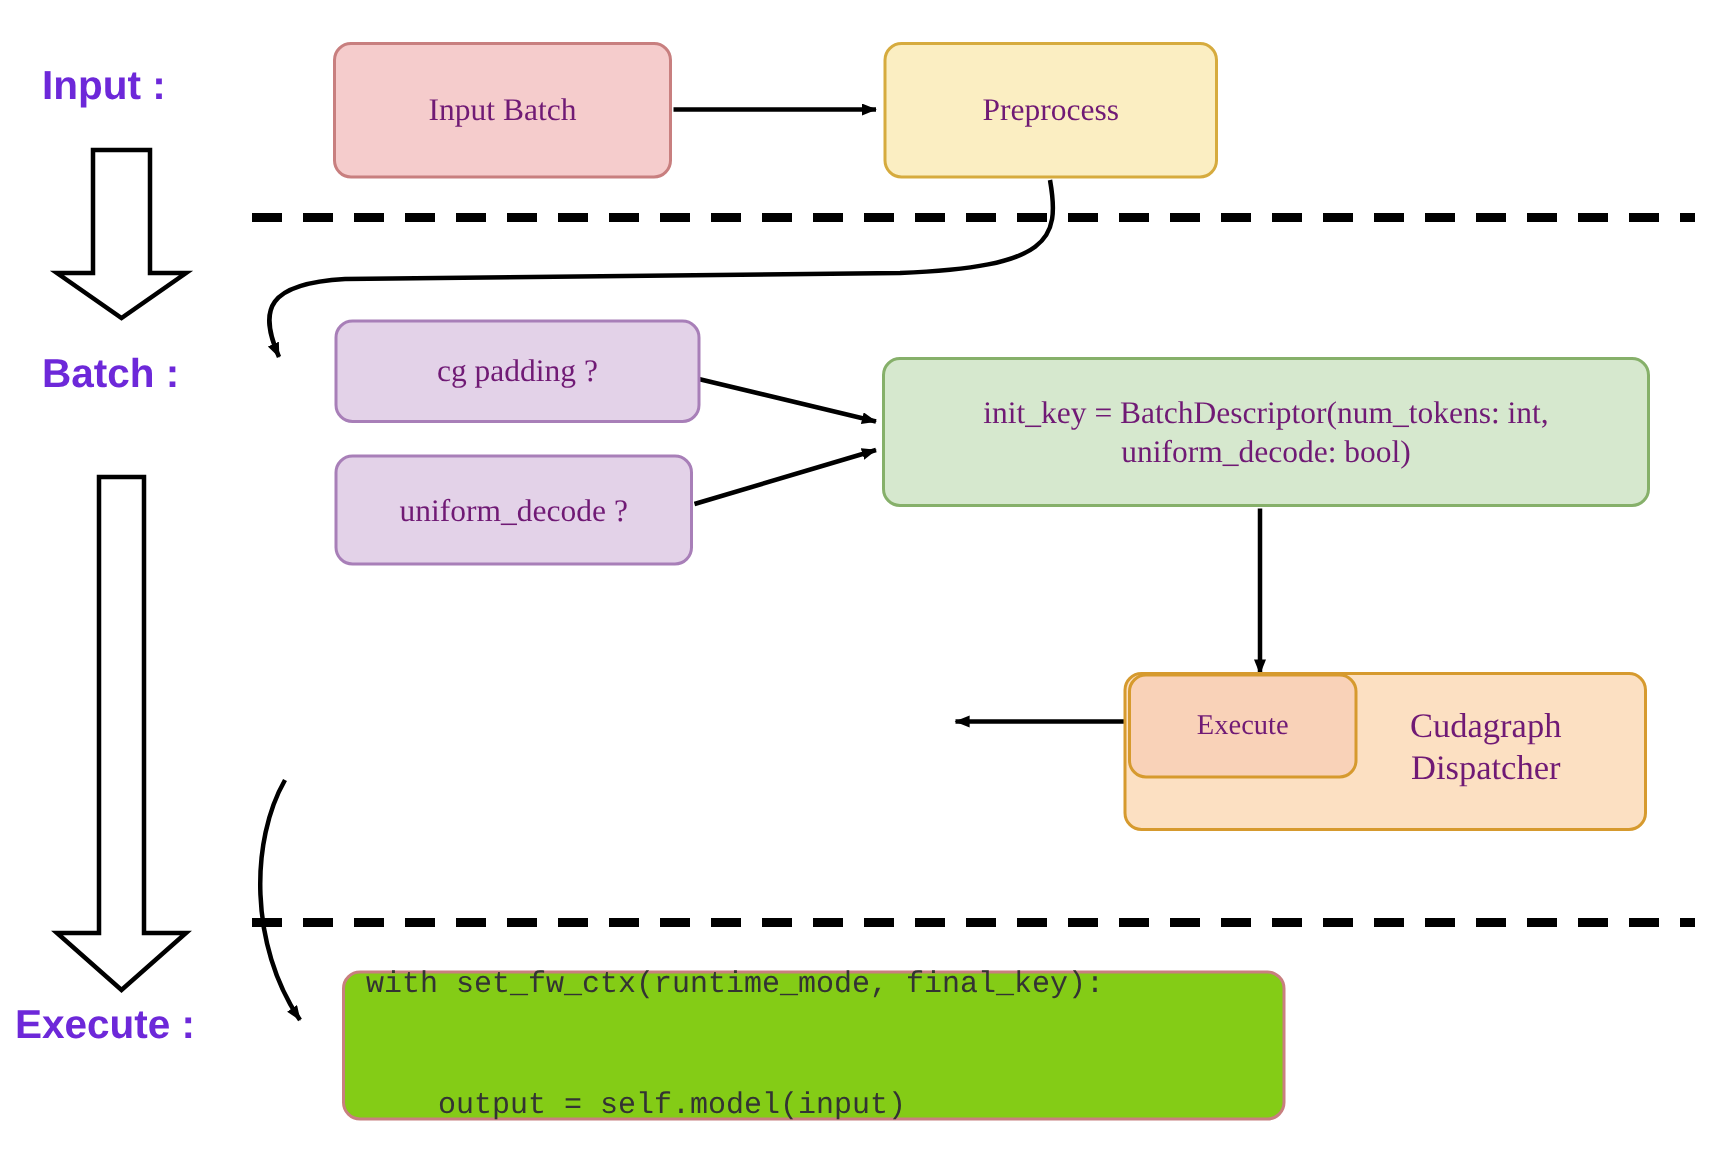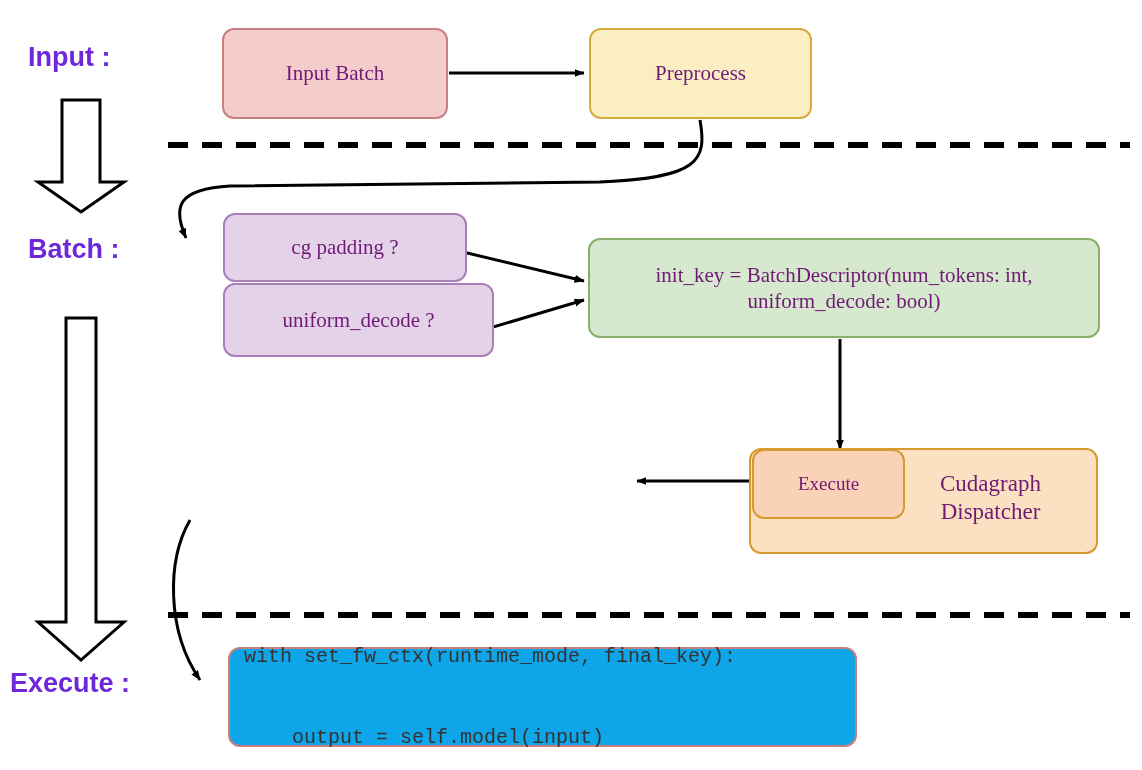--- a/index.html
+++ b/index.html
@@ -77,21 +77,21 @@
     background: #f9d2b8;
     border-color: #d69a2e;
     font-size: 19px;
   }
   .node-runtime {
     background: #cfe0f7;
     border-color: #7ea6dd;
     font-size: 19px;
   }
   .node-code {
-    background: #0ea5e9;
+    background: #84cc16;
     border-color: #c87f7f;
     font-family: "Liberation Mono", monospace;
     font-size: 20px;
     justify-content: flex-start;
     align-items: center;
     padding-left: 14px;
     color: #333333;
     white-space: pre;
     text-align: left;
     line-height: 1.35;
@@ -137,21 +137,21 @@
   <div class="stage-label" style="left:28px; top:234px;">Batch :</div>
 
   <div class="stage-label" style="left:10px; top:668px;">Execute :</div>
 
   <div class="node node-input-batch" style="left:222px; top:28px; width:226px; height:91px;">Input Batch</div>
 
   <div class="node node-preprocess" style="left:589px; top:28px; width:223px; height:91px;">Preprocess</div>
 
   <div class="node node-cond" style="left:223px; top:213px; width:244px; height:69px;">cg padding ?</div>
 
-  <div class="node node-cond" style="left:223px; top:283px; width:271px; height:74px;">uniform_decode ?</div>
+  <div class="node node-cond" style="left:223px; top:303px; width:239px; height:74px;">uniform_decode ?</div>
 
   <div class="node node-key" style="left:588px; top:238px; width:512px; height:100px;">
     <div>
       <div>init_key = BatchDescriptor(num_tokens: int,</div>
       <div>uniform_decode: bool)</div>
     </div>
   </div>
 
   <div class="node node-outer-dispatcher" style="left:749px; top:448px; width:349px; height:106px;padding-left:12px;">
     <div style="text-align:center; width:175px;">

